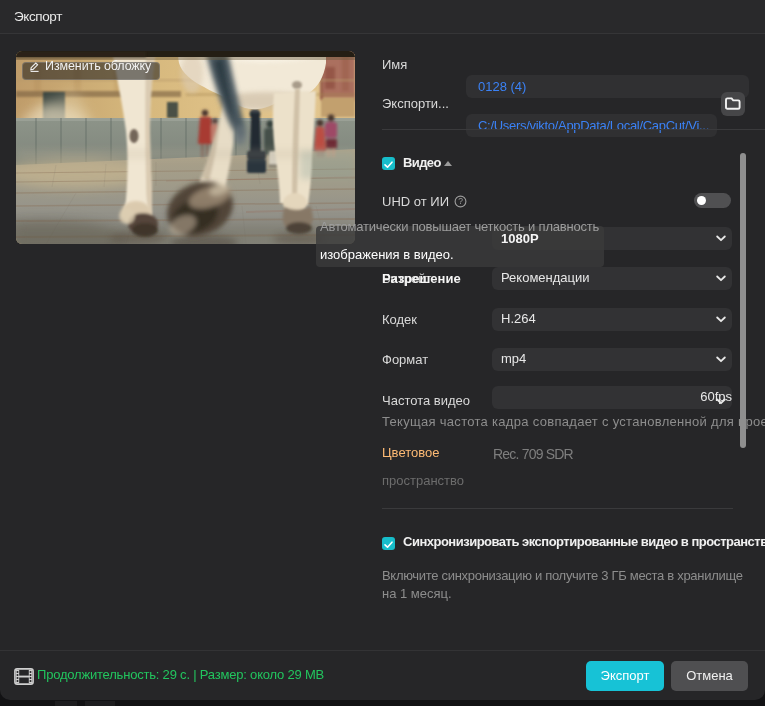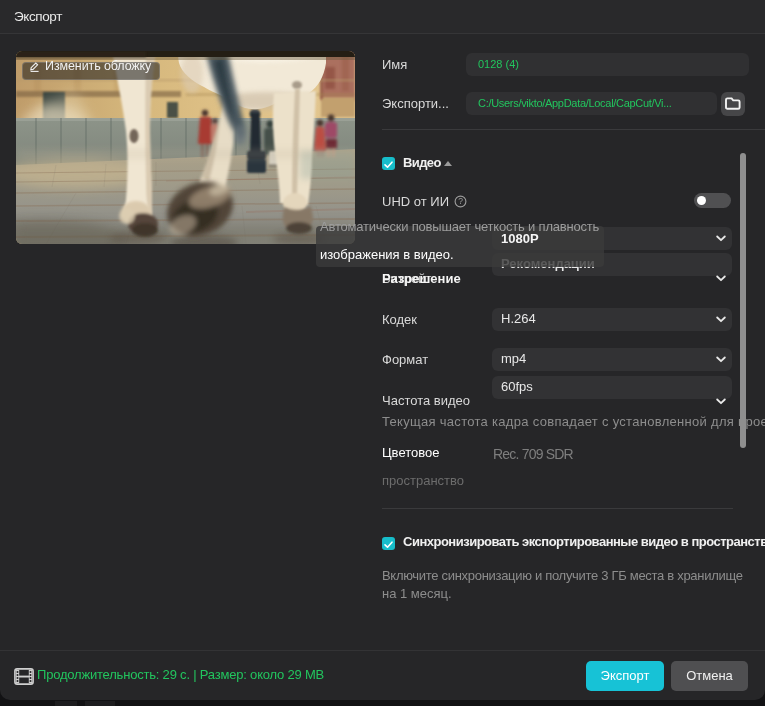--- a/index.html
+++ b/index.html
@@ -1,20 +1,20 @@
 <!DOCTYPE html>
 <html><head>
 <meta charset="utf-8">
 <style>
   * { margin:0; padding:0; box-sizing:border-box; }
   html,body { width:765px; height:706px; background:#121214; font-family:"Liberation Sans", sans-serif; overflow:hidden; }
   #dlg { position:absolute; left:0; top:0; width:765px; height:700px; background:#262628; border-radius:0 0 10px 10px; overflow:hidden; }
   .abs { position:absolute; }
   .lbl { position:absolute; left:382px; font-size:13px; color:#d9d9d9; white-space:nowrap; }
-  .input { position:absolute; background:#303032; border-radius:6px; color:#22c55e; font-size:11px; line-height:23px; padding-left:12px; white-space:nowrap; overflow:hidden; }
+  .input { position:absolute; background:#303032; border-radius:6px; color:#3b82f6; font-size:13px; line-height:23px; padding-left:12px; white-space:nowrap; overflow:hidden;margin-top:22px; }
   .dd { position:absolute; left:492px; width:240px; height:23px; background:#323234; border-radius:6px; color:#e8e8e8; font-size:13px; line-height:21px; padding-left:9px; white-space:nowrap; }
   .chev { position:absolute; left:716px; width:10px; height:23px; }
   .hint { position:absolute; left:382px; font-size:13px; color:#8d8d8d; white-space:nowrap; }
   .sep { position:absolute; height:1px; background:#3a3a3c; }
 </style>
 </head>
 <body>
 <div id="dlg">
 
   <div class="abs" style="left:0;top:0;width:765px;height:33px;background:#29292b;"></div>
@@ -243,46 +243,46 @@
   <div class="abs" style="left:694px;top:193px;width:37px;height:15px;background:#505052;border-radius:8px;">
     <div class="abs" style="left:3px;top:3px;width:9px;height:9px;background:#fff;border-radius:50%;"></div>
   </div>
 
   <div class="dd" style="top:227px;color:transparent;">1080P</div>
   <svg class="chev" style="top:227px;" viewBox="0 0 10 23">
       <polyline points="1.2,9.5 5,13.2 8.8,9.5" fill="none" stroke="#e8e8e8" stroke-width="1.8" stroke-linecap="round" stroke-linejoin="round"></polyline>
     </svg>
 
   <div class="lbl" style="top:271px;">Битрейт</div>
-  <div class="dd" style="top:253px;font-weight:bold;">Рекомендации</div>
+  <div class="dd" style="top:267px;">Рекомендации</div>
   <svg class="chev" style="top:267px;" viewBox="0 0 10 23">
       <polyline points="1.2,9.5 5,13.2 8.8,9.5" fill="none" stroke="#e8e8e8" stroke-width="1.8" stroke-linecap="round" stroke-linejoin="round"></polyline>
     </svg>
 
   <div class="lbl" style="top:312px;">Кодек</div>
   <div class="dd" style="top:308px;">H.264</div>
   <svg class="chev" style="top:308px;" viewBox="0 0 10 23">
       <polyline points="1.2,9.5 5,13.2 8.8,9.5" fill="none" stroke="#e8e8e8" stroke-width="1.8" stroke-linecap="round" stroke-linejoin="round"></polyline>
     </svg>
 
   <div class="lbl" style="top:352px;">Формат</div>
   <div class="dd" style="top:348px;">mp4</div>
   <svg class="chev" style="top:348px;" viewBox="0 0 10 23">
       <polyline points="1.2,9.5 5,13.2 8.8,9.5" fill="none" stroke="#e8e8e8" stroke-width="1.8" stroke-linecap="round" stroke-linejoin="round"></polyline>
     </svg>
 
   <div class="lbl" style="top:393px;">Частота видео</div>
-  <div class="dd" style="top:376px;">60fps</div>
+  <div class="dd" style="top:386px;text-align:right;">60fps</div>
   <svg class="chev" style="top:390px;" viewBox="0 0 10 23">
       <polyline points="1.2,9.5 5,13.2 8.8,9.5" fill="none" stroke="#e8e8e8" stroke-width="1.8" stroke-linecap="round" stroke-linejoin="round"></polyline>
     </svg>
 
   <div class="hint" style="top:414px;width:383px;overflow:hidden;letter-spacing:0.3px;">Текущая частота кадра совпадает с установленной для проекта</div>
 
-  <div class="abs" style="left:382px;top:445px;font-size:13px;color:#ffffff;">Цветовое</div>
+  <div class="abs" style="left:382px;top:445px;font-size:13px;color:#fdba74;">Цветовое</div>
   <div class="abs" style="left:382px;top:473px;font-size:13px;color:#6c6c6c;">пространство</div>
   <div class="abs" style="left:493px;top:446px;font-size:14px;letter-spacing:-0.8px;color:#7e7e7e;">Rec. 709 SDR</div>
 
   <div class="sep" style="left:382px;top:508px;width:351px;"></div>
 
   <div class="abs" style="left:382px;top:537px;width:13px;height:13px;background:#17bdca;border-radius:3px;">
     <svg width="13" height="13" viewBox="0 0 13 13">
         <polyline points="3,6.8 5.5,9.2 10,4.2" fill="none" stroke="#fff" stroke-width="1.6" stroke-linecap="round" stroke-linejoin="round"></polyline>
       </svg>
   </div>

